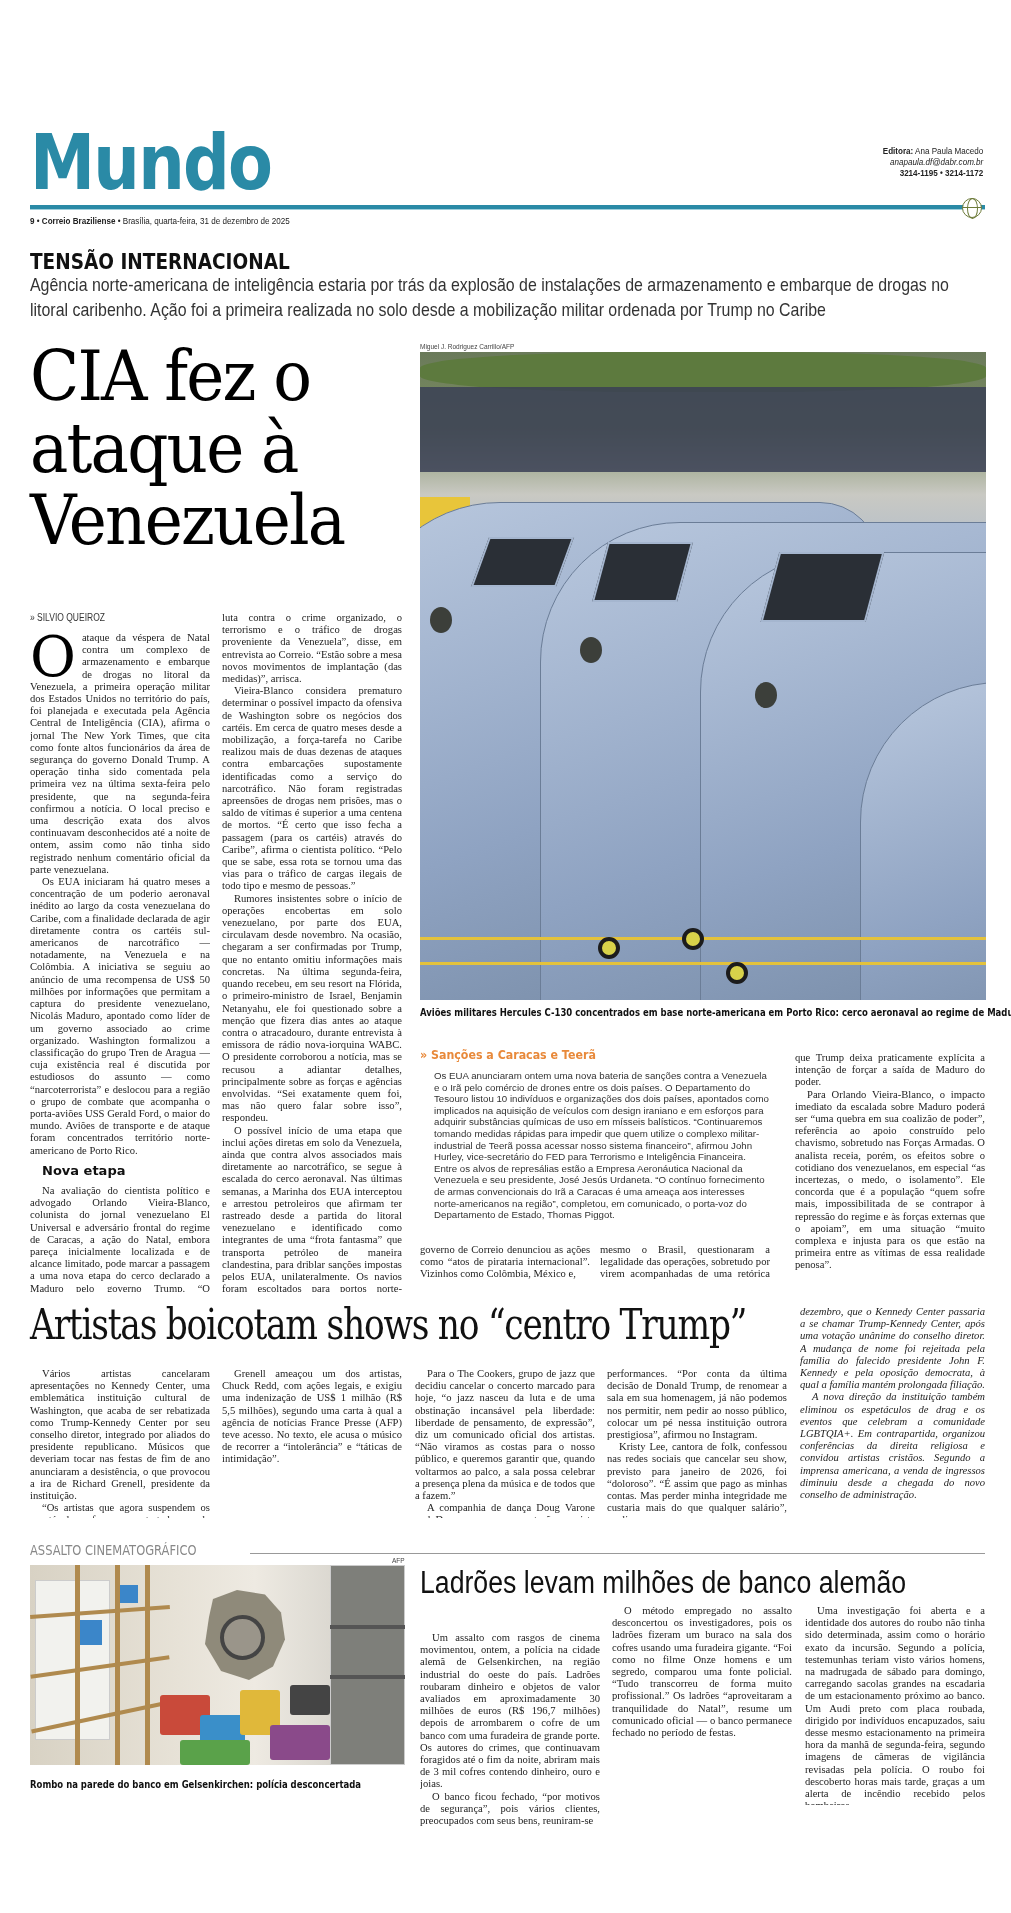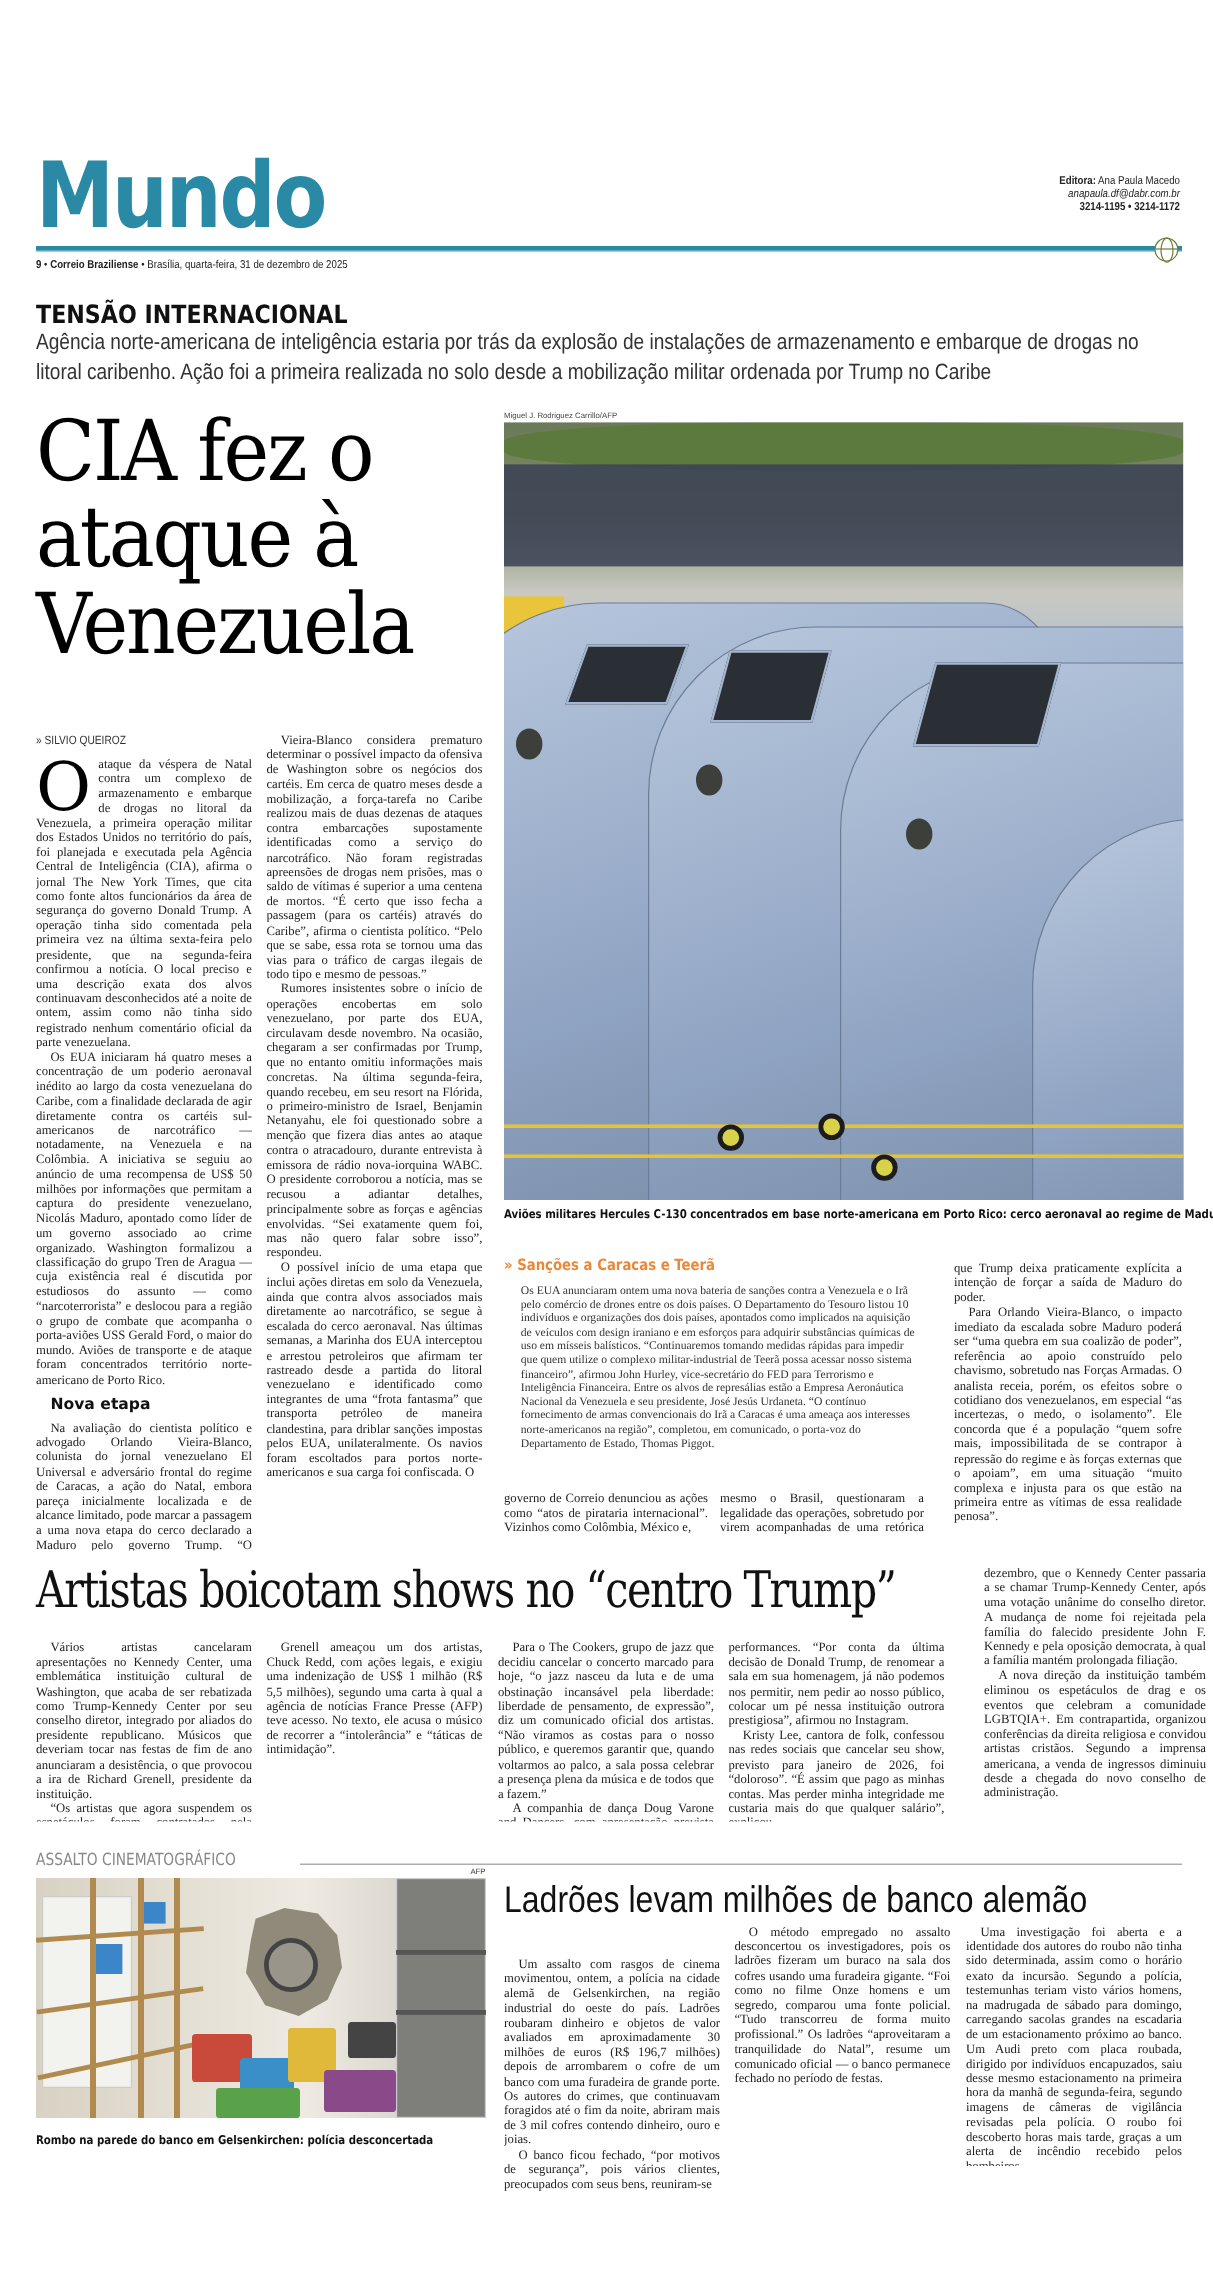--- a/index.html
+++ b/index.html
@@ -45,21 +45,21 @@
   .cockpit { position: absolute; background: #2a2f36; border: 2px solid #a5b6cf; }
   .nose { position: absolute; width: 22px; height: 26px; border-radius: 50%; background: #3c3f3a; }
   .wheel { position: absolute; width: 22px; height: 22px; border-radius: 50%; border: 4px solid #1c1c1c; background: #d8d24a; }
   .tarmac-stripe { position: absolute; left: 0; width: 100%; height: 3px; background: #e3c23c; }
   .bg-building { position: absolute; background: #3a3f55; }
   .bg-tree { position: absolute; background: #5d7a3e; border-radius: 40%; }
   #photo-caption { left: 420px; top: 1007px; font-family: "DejaVu Sans", sans-serif; font-weight: bold; font-size: 10px; color: #111; transform: scaleX(0.85); transform-origin: left top; white-space: nowrap; }
 
   
   #box-title { left: 420px; top: 1047px; font-family: "DejaVu Sans", sans-serif; font-weight: bold; font-size: 13px; color: #e8893a; transform: scaleX(0.85); transform-origin: left top; white-space: nowrap; }
-  #box-body { left: 434px; top: 1070px; width: 335px; font-family: Liberation Serif, serif; font-size: 9.7px; line-height: 11.6px; color: #333; }
+  #box-body { left: 434px; top: 1070px; width: 335px; font-family: Liberation Sans, sans-serif; font-size: 9.7px; line-height: 11.6px; color: #333; }
 
   
   #headline2 { left: 30px; top: 1300px; font-family: "DejaVu Serif", serif; font-size: 42px; color: #111; letter-spacing: -1.5px; transform: scaleX(0.82); transform-origin: left top; white-space: nowrap; }
 
   
   #kicker3 { left: 30px; top: 1542px; font-family: "DejaVu Sans", sans-serif; font-size: 14px; color: #888; transform: scaleX(0.82); transform-origin: left top; white-space: nowrap; }
   #kicker3-rule { left: 250px; top: 1553px; width: 735px; height: 1px; background: #999; }
   #bank-photo { left: 30px; top: 1565px; width: 375px; height: 200px; overflow: hidden; background: linear-gradient(90deg, #d8d2c4 0%, #e7e2d7 40%, #eeeae2 60%, #c9c7c0 100%); }
   .shelf-v { position: absolute; width: 5px; background: #b08a4e; }
   .shelf-h { position: absolute; height: 4px; background: #b08a4e; }
@@ -94,20 +94,21 @@
 <div class="abs" id="byline">» SILVIO QUEIROZ</div>
 
 <div class="abs col" style="left:30px; top:632px; width:180px; height:660px;">
   <p class="noindent"><span class="dropcap">O</span><span>ataque da véspera de Natal contra um complexo de armazenamento e embarque de drogas no litoral da Venezuela, a primeira operação militar dos Estados Unidos no território do país, foi planejada e executada pela Agência Central de Inteligência (CIA), afirma o jornal The New York Times, que cita como fonte altos funcionários da área de segurança do governo Donald Trump. A operação tinha sido comentada pela primeira vez na última sexta-feira pelo presidente, que na segunda-feira confirmou a notícia. O local preciso e uma descrição exata dos alvos continuavam desconhecidos até a noite de ontem, assim como não tinha sido registrado nenhum comentário oficial da parte venezuelana.</span></p>
   <p>Os EUA iniciaram há quatro meses a concentração de um poderio aeronaval inédito ao largo da costa venezuelana do Caribe, com a finalidade declarada de agir diretamente contra os cartéis sul-americanos de narcotráfico — notadamente, na Venezuela e na Colômbia. A iniciativa se seguiu ao anúncio de uma recompensa de US$ 50 milhões por informações que permitam a captura do presidente venezuelano, Nicolás Maduro, apontado como líder de um governo associado ao crime organizado. Washington formalizou a classificação do grupo Tren de Aragua — cuja existência real é discutida por estudiosos do assunto — como “narcoterrorista” e deslocou para a região o grupo de combate que acompanha o porta-aviões USS Gerald Ford, o maior do mundo. Aviões de transporte e de ataque foram concentrados território norte-americano de Porto Rico.</p>
   <p class="subhead">Nova etapa</p>
   <p>Na avaliação do cientista político e advogado Orlando Vieira-Blanco, colunista do jornal venezuelano El Universal e adversário frontal do regime de Caracas, a ação do Natal, embora pareça inicialmente localizada e de alcance limitado, pode marcar a passagem a uma nova etapa do cerco declarado a Maduro pelo governo Trump. “O presidente (dos EUA) anunciou uma agenda de salvaguardas para a</p>
 </div>
 
 <div class="abs col" style="left:222px; top:612px; width:180px; height:680px;">
+  <p class="noindent">luta contra o crime organizado, o terrorismo e o tráfico de drogas proveniente da Venezuela”, disse, em entrevista ao Correio. “Estão sobre a mesa novos movimentos de implantação (das medidas)”, arrisca.</p>
   <p>Vieira-Blanco considera prematuro determinar o possível impacto da ofensiva de Washington sobre os negócios dos cartéis. Em cerca de quatro meses desde a mobilização, a força-tarefa no Caribe realizou mais de duas dezenas de ataques contra embarcações supostamente identificadas como a serviço do narcotráfico. Não foram registradas apreensões de drogas nem prisões, mas o saldo de vítimas é superior a uma centena de mortos. “É certo que isso fecha a passagem (para os cartéis) através do Caribe”, afirma o cientista político. “Pelo que se sabe, essa rota se tornou uma das vias para o tráfico de cargas ilegais de todo tipo e mesmo de pessoas.”</p>
   <p>Rumores insistentes sobre o início de operações encobertas em solo venezuelano, por parte dos EUA, circulavam desde novembro. Na ocasião, chegaram a ser confirmadas por Trump, que no entanto omitiu informações mais concretas. Na última segunda-feira, quando recebeu, em seu resort na Flórida, o primeiro-ministro de Israel, Benjamin Netanyahu, ele foi questionado sobre a menção que fizera dias antes ao ataque contra o atracadouro, durante entrevista à emissora de rádio nova-iorquina WABC. O presidente corroborou a notícia, mas se recusou a adiantar detalhes, principalmente sobre as forças e agências envolvidas. “Sei exatamente quem foi, mas não quero falar sobre isso”, respondeu.</p>
   <p>O possível início de uma etapa que inclui ações diretas em solo da Venezuela, ainda que contra alvos associados mais diretamente ao narcotráfico, se segue à escalada do cerco aeronaval. Nas últimas semanas, a Marinha dos EUA interceptou e arrestou petroleiros que afirmam ter rastreado desde a partida do litoral venezuelano e identificado como integrantes de uma “frota fantasma” que transporta petróleo de maneira clandestina, para driblar sanções impostas pelos EUA, unilateralmente. Os navios foram escoltados para portos norte-americanos e sua carga foi confiscada. O</p>
 </div>
 
 <div class="abs" id="photo-credit">Miguel J. Rodriguez Carrillo/AFP</div>
 <div class="abs" id="main-photo">
   <div class="bg-tree" style="left:0;top:0;width:566px;height:40px;"></div>
   <div class="bg-building" style="left:0;top:35px;width:566px;height:85px;opacity:.85;"></div>
   <div class="bg-building" style="left:0;top:145px;width:50px;height:40px;background:#e8c53a;"></div>
@@ -153,21 +154,21 @@
 </div>
 <div class="abs col" style="left:415px; top:1368px; width:180px; height:150px;">
   <p>Para o The Cookers, grupo de jazz que decidiu cancelar o concerto marcado para hoje, “o jazz nasceu da luta e de uma obstinação incansável pela liberdade: liberdade de pensamento, de expressão”, diz um comunicado oficial dos artistas. “Não viramos as costas para o nosso público, e queremos garantir que, quando voltarmos ao palco, a sala possa celebrar a presença plena da música e de todos que a fazem.”</p>
   <p>A companhia de dança Doug Varone and Dancers, com apresentação prevista para abril de 2026, também cancelou as</p>
 </div>
 <div class="abs col" style="left:607px; top:1368px; width:180px; height:150px;">
   <p class="noindent">performances. “Por conta da última decisão de Donald Trump, de renomear a sala em sua homenagem, já não podemos nos permitir, nem pedir ao nosso público, colocar um pé nessa instituição outrora prestigiosa”, afirmou no Instagram.</p>
   <p>Kristy Lee, cantora de folk, confessou nas redes sociais que cancelar seu show, previsto para janeiro de 2026, foi “doloroso”. “É assim que pago as minhas contas. Mas perder minha integridade me custaria mais do que qualquer salário”, explicou.</p>
 
 </div>
-<div class="abs col" style="left:820px; top:1306px; width:185px; height:212px;">
+<div class="abs col" style="left:800px; top:1306px; width:185px; height:212px;font-style:italic;">
   <p class="noindent">dezembro, que o Kennedy Center passaria a se chamar Trump-Kennedy Center, após uma votação unânime do conselho diretor. A mudança de nome foi rejeitada pela família do falecido presidente John F. Kennedy e pela oposição democrata, à qual a família mantém prolongada filiação.</p>
   <p>A nova direção da instituição também eliminou os espetáculos de drag e os eventos que celebram a comunidade LGBTQIA+. Em contrapartida, organizou conferências da direita religiosa e convidou artistas cristãos. Segundo a imprensa americana, a venda de ingressos diminuiu desde a chegada do novo conselho de administração.</p>
 </div>
 
 <div class="abs" id="kicker3">ASSALTO CINEMATOGRÁFICO</div>
 <div class="abs" id="kicker3-rule"></div>
 <div class="abs" id="bank-credit">AFP</div>
 <div class="abs" id="bank-photo">
   <div class="box-white" style="left:5px;top:15px;width:75px;height:160px;"></div>
   <div class="box-blue" style="left:50px;top:55px;width:22px;height:25px;"></div>

